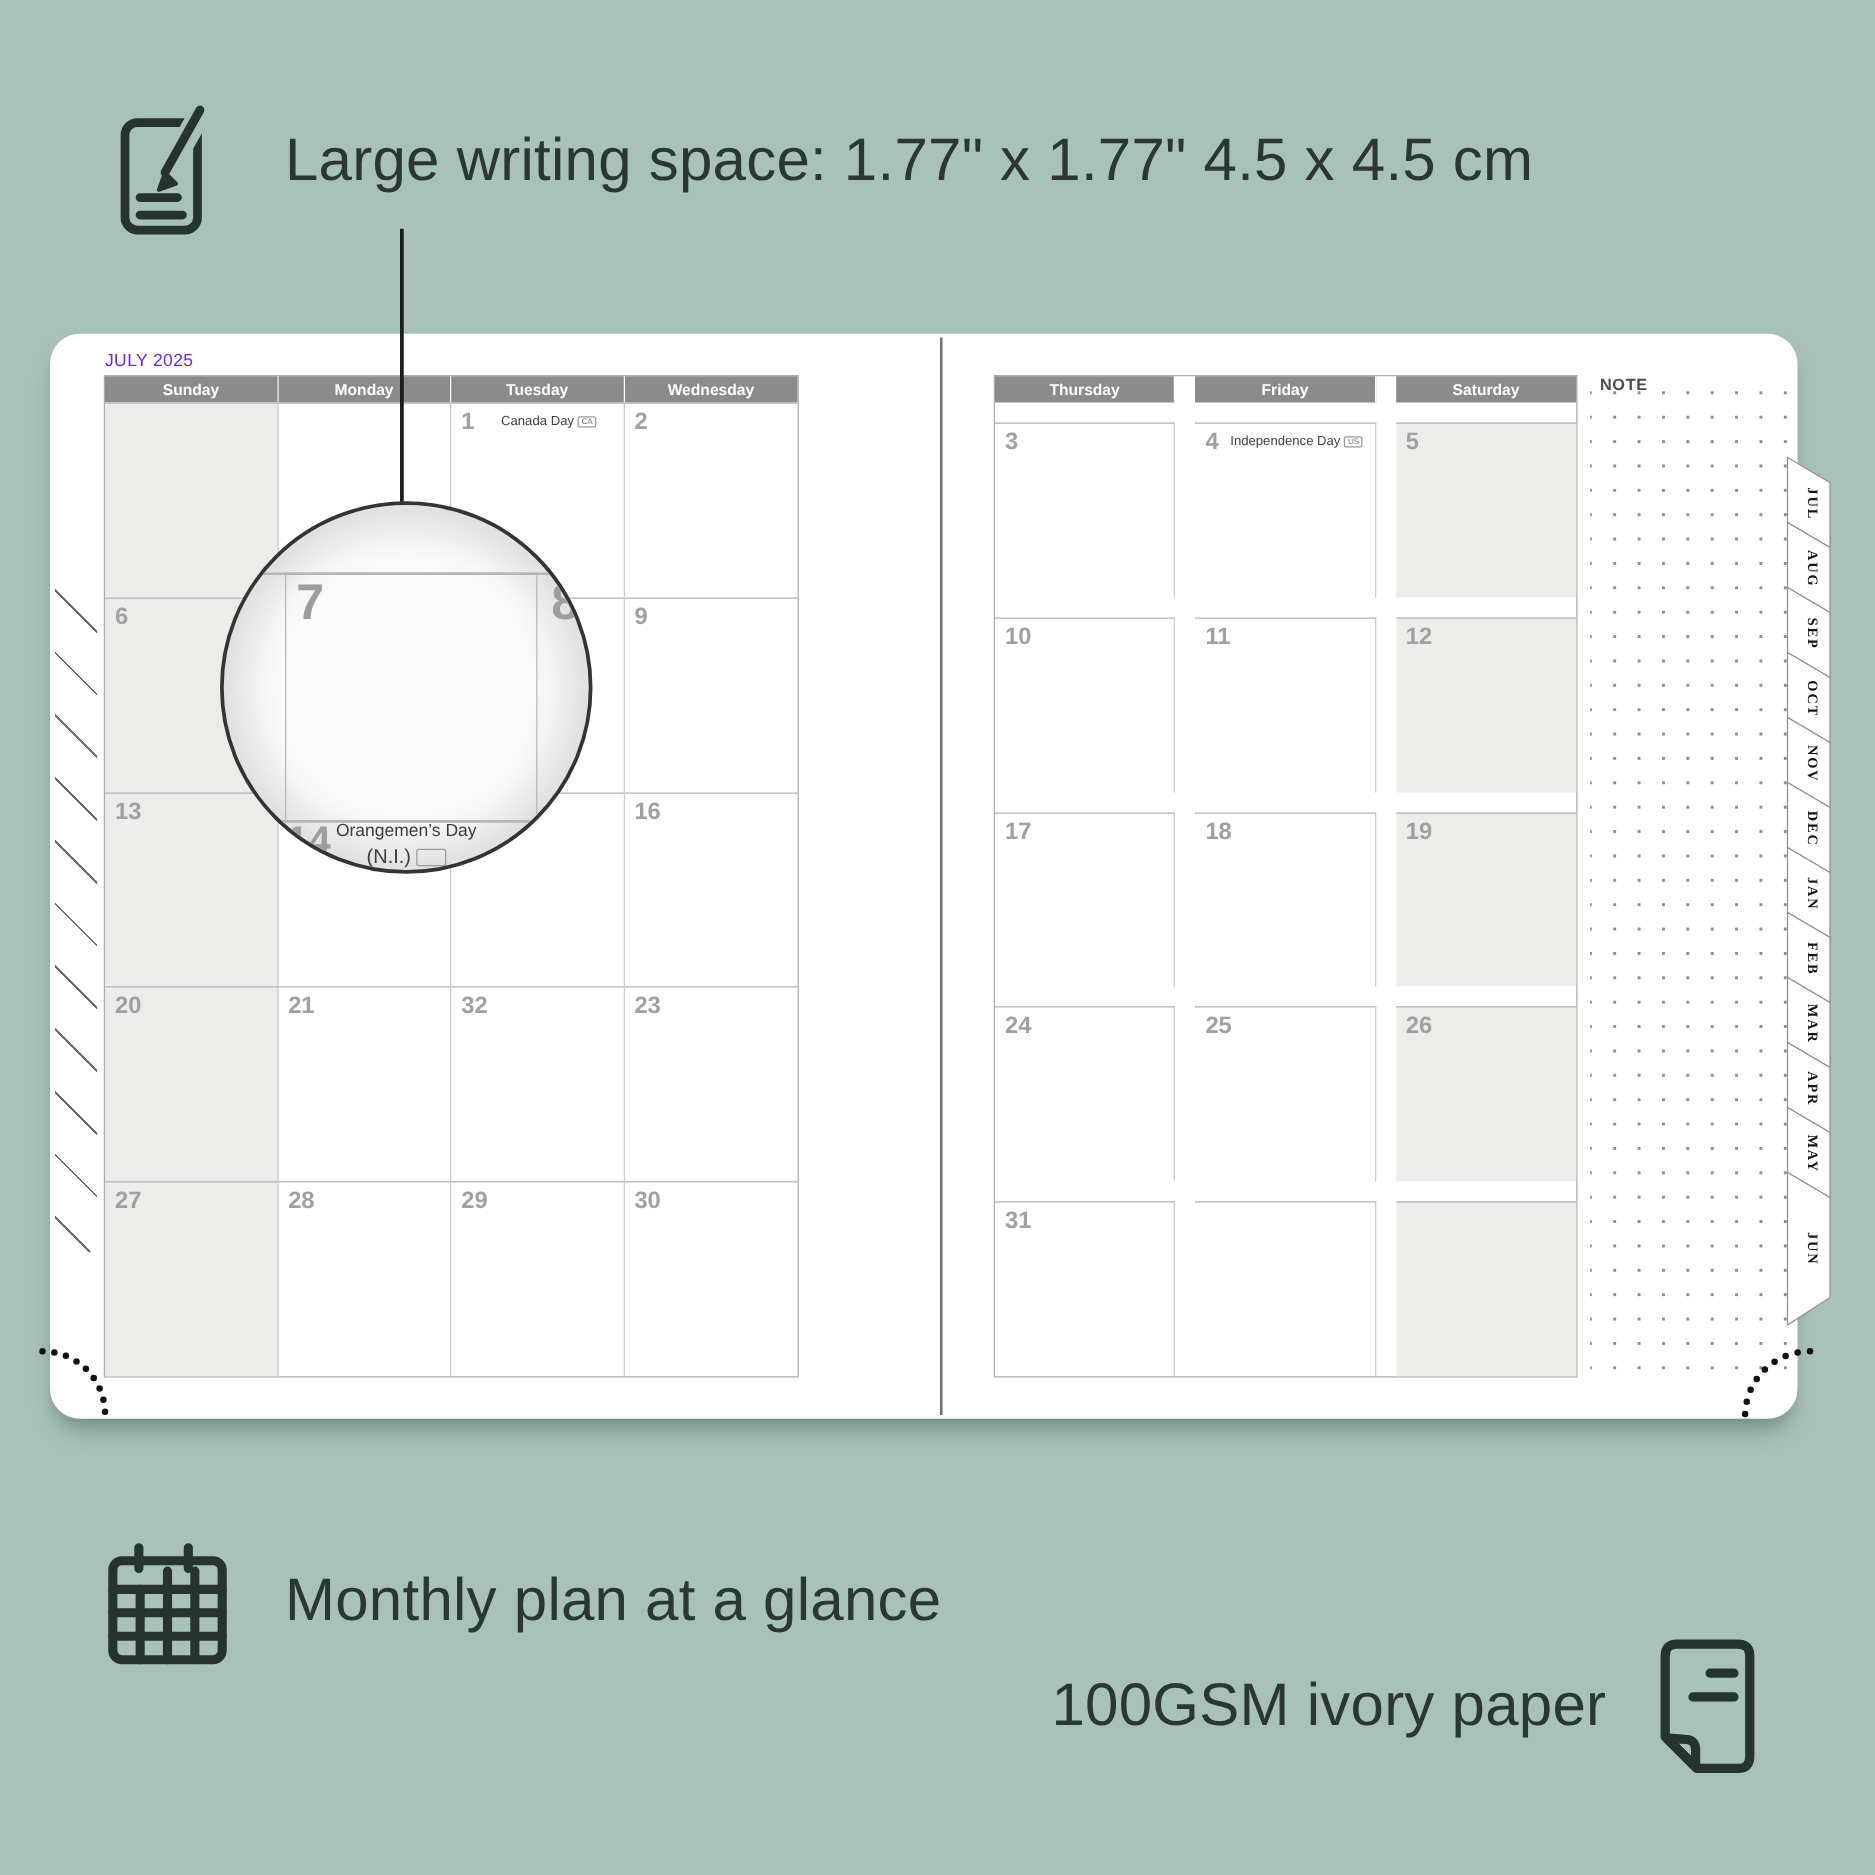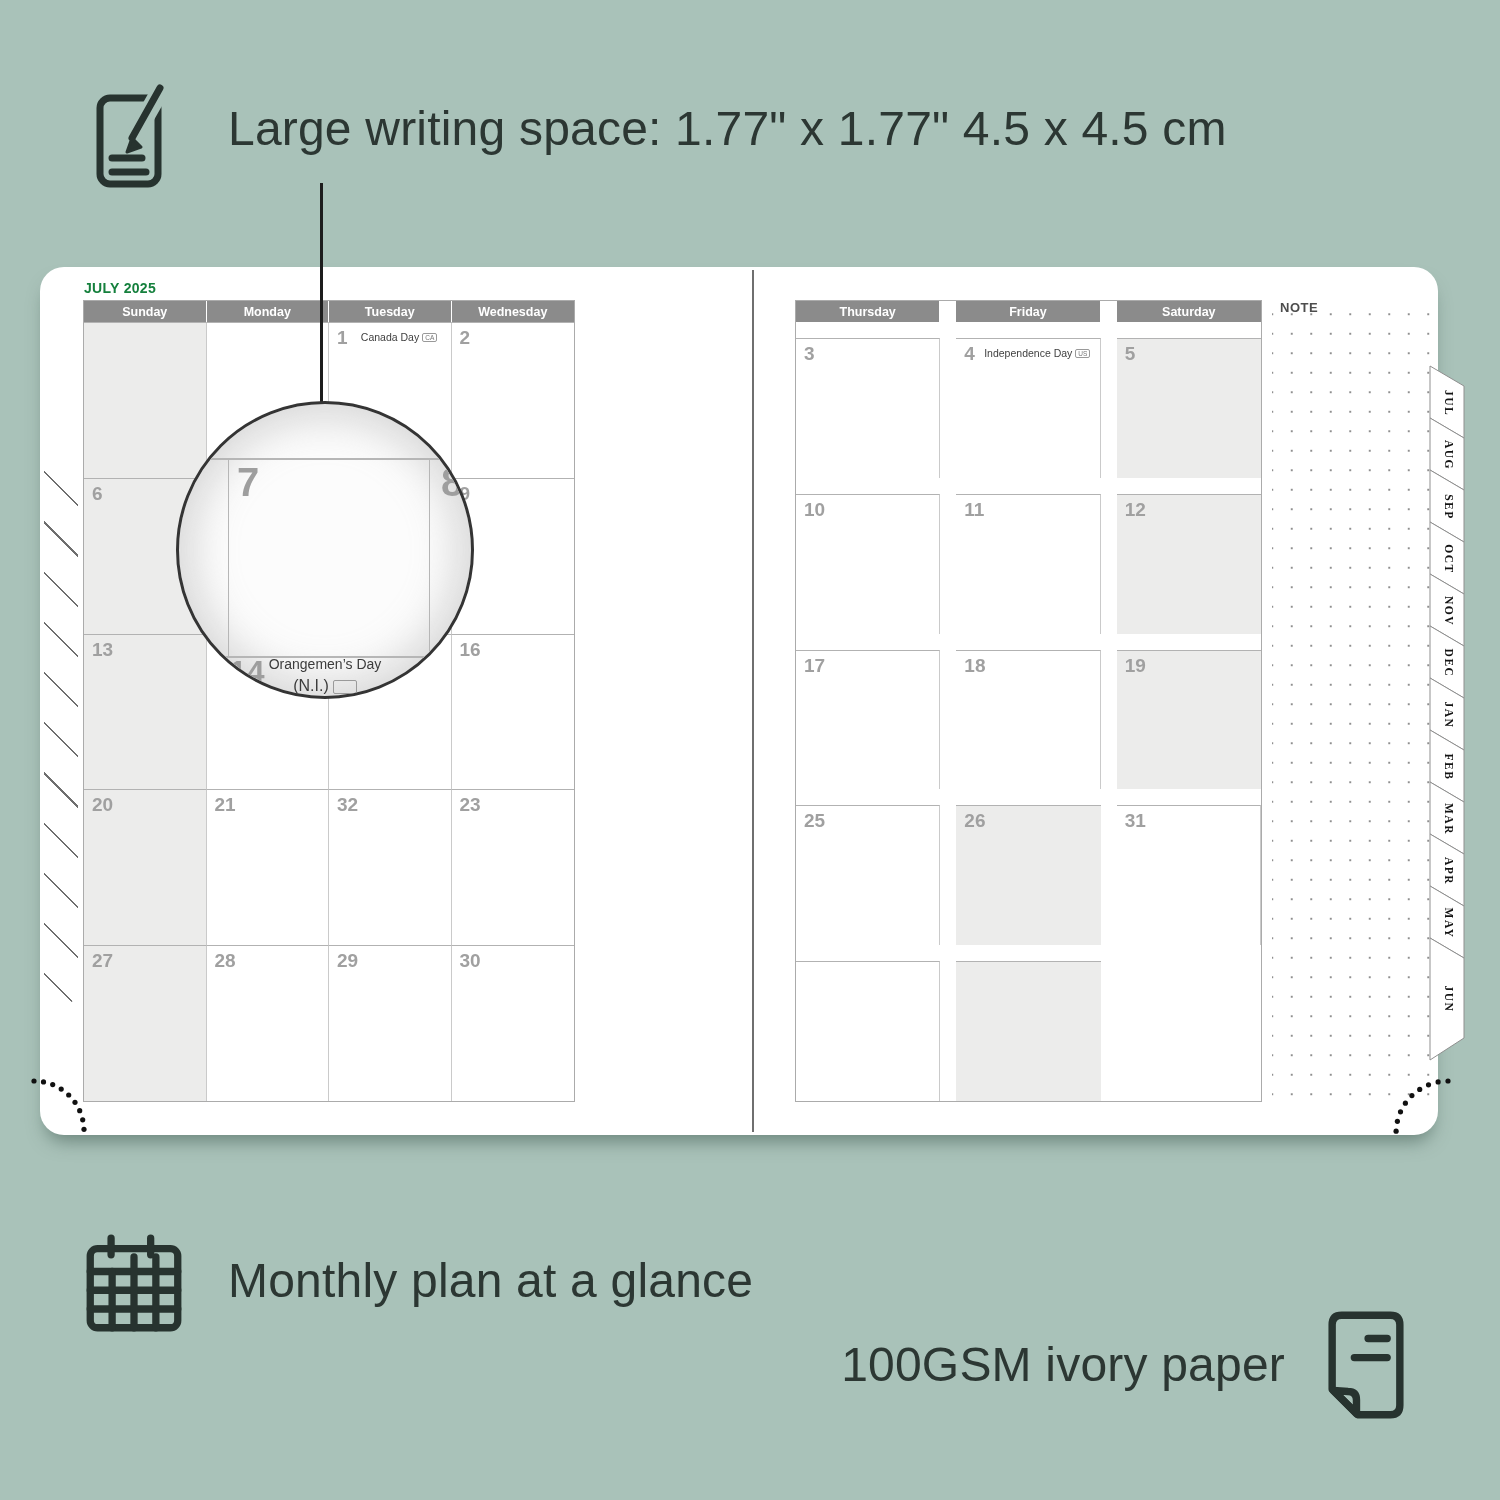--- a/index.html
+++ b/index.html
@@ -21,26 +21,26 @@
   .mag-num{position:absolute;font-size:40px;font-weight:600;color:#9e9e9e;}
   .mag-evt{position:absolute;left:0;width:100%;text-align:center;color:#3c3c3c;}
   .mag-badge{display:inline-block;width:22px;height:12px;border:1.5px solid #9a9a9a;border-radius:2px;vertical-align:middle;margin-left:4px;}
 
   
   .planner{position:absolute;left:40px;top:267px;width:1398px;height:868px;background:#ffffff;
            border-radius:24px;z-index:1;box-shadow:0 12px 18px -6px rgba(56,82,73,.55);}
   .edge-hatch{position:absolute;left:4px;top:176px;width:34px;height:580px;
               background:repeating-linear-gradient(45deg,#ffffff 0 34px,#6e6e6e 34px 35.5px);
               clip-path:polygon(0 0,100% 26px,100% calc(100% - 26px),0 100%);}
-  .month-title{position:absolute;left:44px;top:13px;font-size:14px;font-weight:bold;color:#15803d;letter-spacing:.3px;}
+  .month-title{position:absolute;left:44px;top:13px;font-size:14px;font-weight:normal;color:#6d28d9;letter-spacing:.3px;}
   .spine{position:absolute;left:712px;top:3px;width:2px;height:862px;background:#6f6f6f;}
 
   .cal-grid{position:absolute;top:33px;height:802px;display:grid;grid-template-rows:21px repeat(5,1fr);
             border:1px solid #ababab;box-sizing:border-box;background:#fff;}
-  #left-grid{left:43px;width:492px;}
+  #left-grid{left:43px;width:556px;}
   #right-grid{left:755px;width:467px;gap:16px;}
   .hd{background:#8b8b8b;color:#ffffff;font-size:12.5px;font-weight:bold;display:flex;align-items:center;justify-content:center;
       border-right:1.5px solid #ffffff;}
   .hd.lastcol{border-right:none;}
   .cell{position:relative;border-top:1px solid #b2b2b2;border-right:1px solid #cacaca;display:flex;align-items:flex-start;box-sizing:border-box;}
   .cell.lastcol{border-right:none;}
   .cell.shade{background:#ececeb;}
   .dnum{font-size:19px;font-weight:600;color:#a0a0a0;padding:4px 0 0 8px;}
   .dnum.covered{visibility:hidden;}
   .evt{flex:1;text-align:center;font-size:10.5px;color:#3f3f3f;padding-top:8px;white-space:nowrap;}
@@ -177,20 +177,23 @@
           <span class="dnum">12</span>
         </div>
         <div class="cell">
           <span class="dnum">17</span>
         </div>
         <div class="cell">
           <span class="dnum">18</span>
         </div>
         <div class="cell shade lastcol">
           <span class="dnum">19</span>
+        </div>
+        <div class="cell">
+          <span class="dnum">24</span>
         </div>
         <div class="cell">
           <span class="dnum">25</span>
         </div>
         <div class="cell shade lastcol">
           <span class="dnum">26</span>
         </div>
         <div class="cell">
           <span class="dnum">31</span>
         </div>

